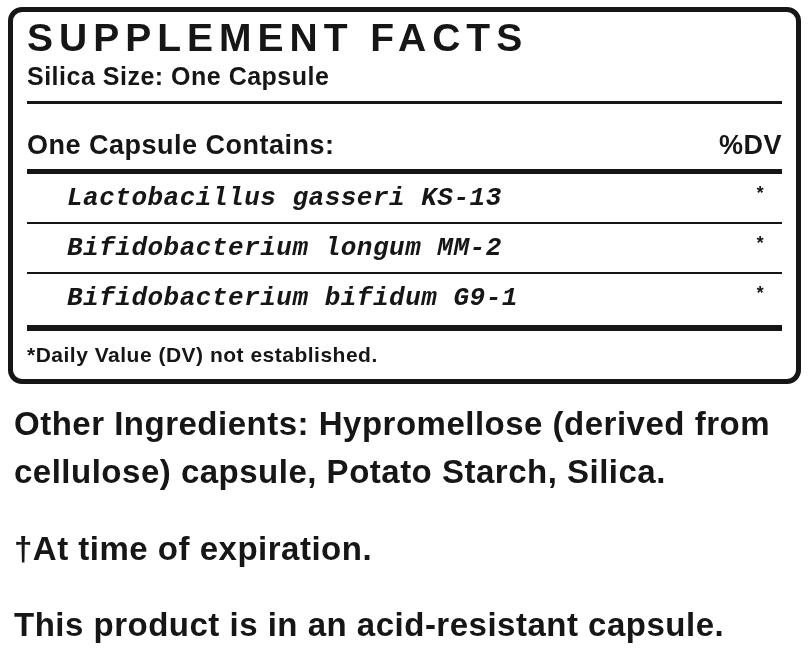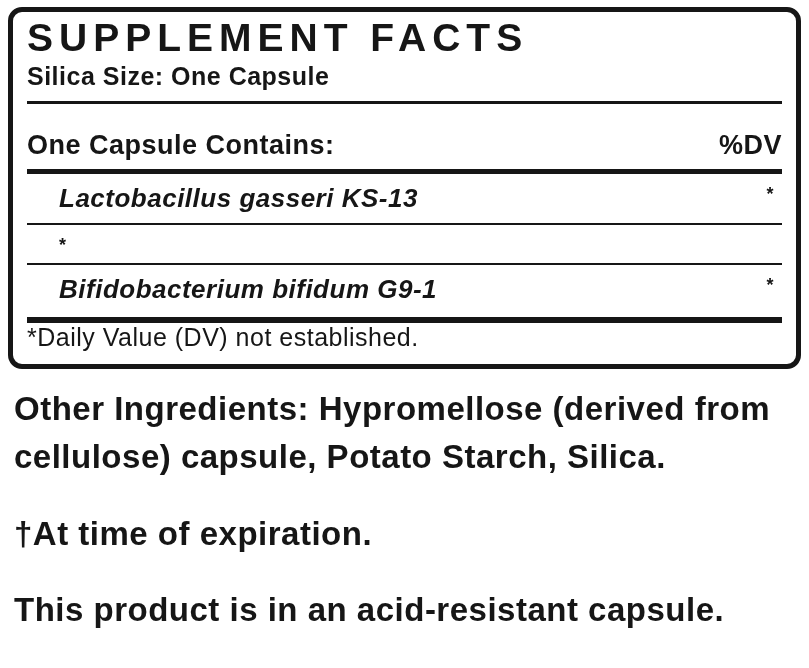--- a/index.html
+++ b/index.html
@@ -60,32 +60,34 @@
   }
   .ing-row {
     display: flex;
     justify-content: space-between;
     align-items: flex-start;
     font-size: 26px;
     font-weight: 700;
     font-style: italic;
     letter-spacing: 0.5px;
     padding-left: 24px;
-    margin: 9px 8px;
+    margin: 9px 16px;
+    font-family: Liberation Mono, monospace;
   }
   .dv-star {
     font-style: normal;
     font-size: 18px;
     line-height: 1;
     margin-top: 2px;
   }
   .footnote {
-    font-size: 25px;
-    font-weight: 400;
+    font-size: 21px;
+    font-weight: 700;
     letter-spacing: 0.5px;
+    margin-top: 12px;
   }
   .notes {
     padding: 0 6px;
   }
   .note {
     font-size: 33px;
     font-weight: 700;
     letter-spacing: 0.5px;
     line-height: 1.45;
   }
@@ -116,20 +118,21 @@
     <div class="rule thin"></div>
 
     <div class="ing-row">
       <span>Lactobacillus gasseri KS-13</span>
       <span class="dv-star">*</span>
     </div>
 
     <div class="rule thin"></div>
 
     <div class="ing-row">
+      <span>Bifidobacterium longum MM-2</span>
       <span class="dv-star">*</span>
     </div>
 
     <div class="rule thin"></div>
 
     <div class="ing-row">
       <span>Bifidobacterium bifidum G9-1</span>
       <span class="dv-star">*</span>
     </div>
 

